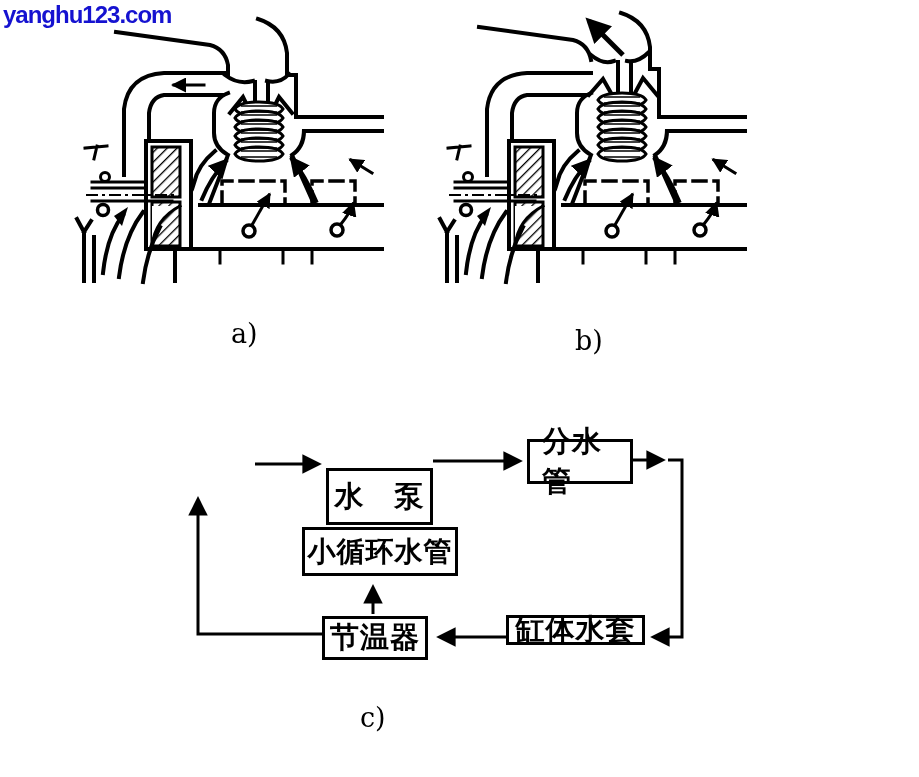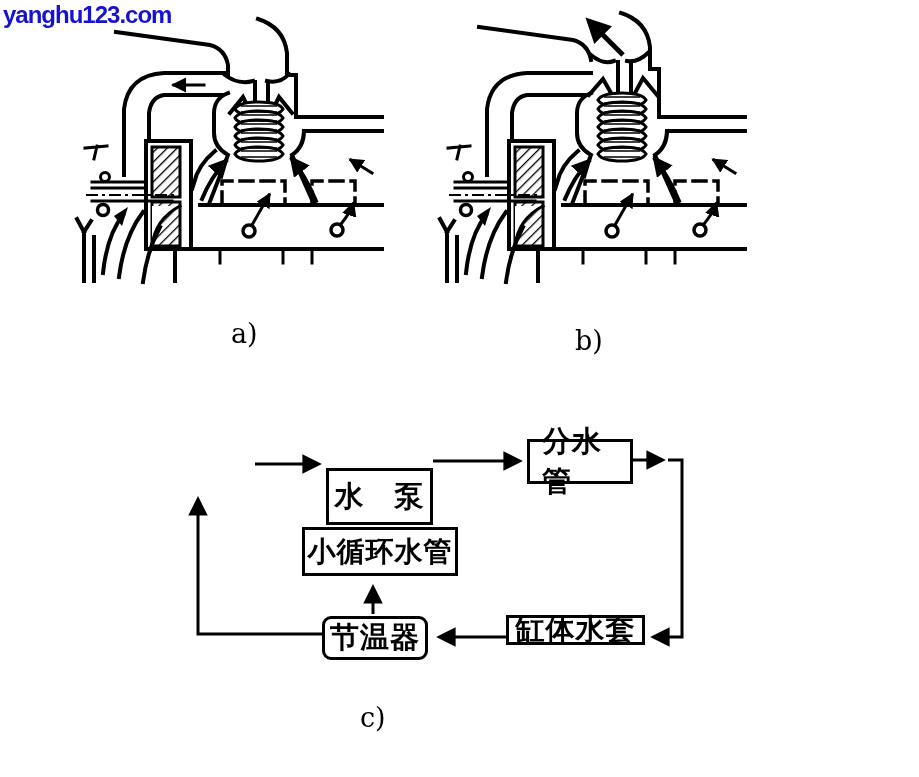--- a/index.html
+++ b/index.html
@@ -224,16 +224,16 @@
       <path d="M506,637 H440" marker-end="url(#mF)"></path>
       <path d="M373,614 V588" marker-end="url(#mF)"></path>
       <path d="M370,525 V497" marker-end="url(#mF)"></path>
       <path d="M322,634 H198 V500" marker-end="url(#mF)"></path>
     </g>
   </svg>
 
   <div class="fc-box" style="left:326px;top:440px;width:107px;height:57px;margin-top:28px;">水　泵</div>
   <div class="fc-box" style="left:527px;top:439px;width:106px;height:45px;padding-left:12px;">分水管</div>
   <div class="fc-box" style="left:302px;top:527px;width:156px;height:49px;font-size:28px;">小循环水管</div>
-  <div class="fc-box" style="left:322px;top:616px;width:106px;height:44px;border-radius:9px;">节温器</div>
+  <div class="fc-box" style="left:322px;top:616px;width:106px;height:44px;">节温器</div>
   <div class="fc-box" style="left:506px;top:615px;width:139px;height:30px;">缸体水套</div>
 
 </div>
 
 </body></html>

